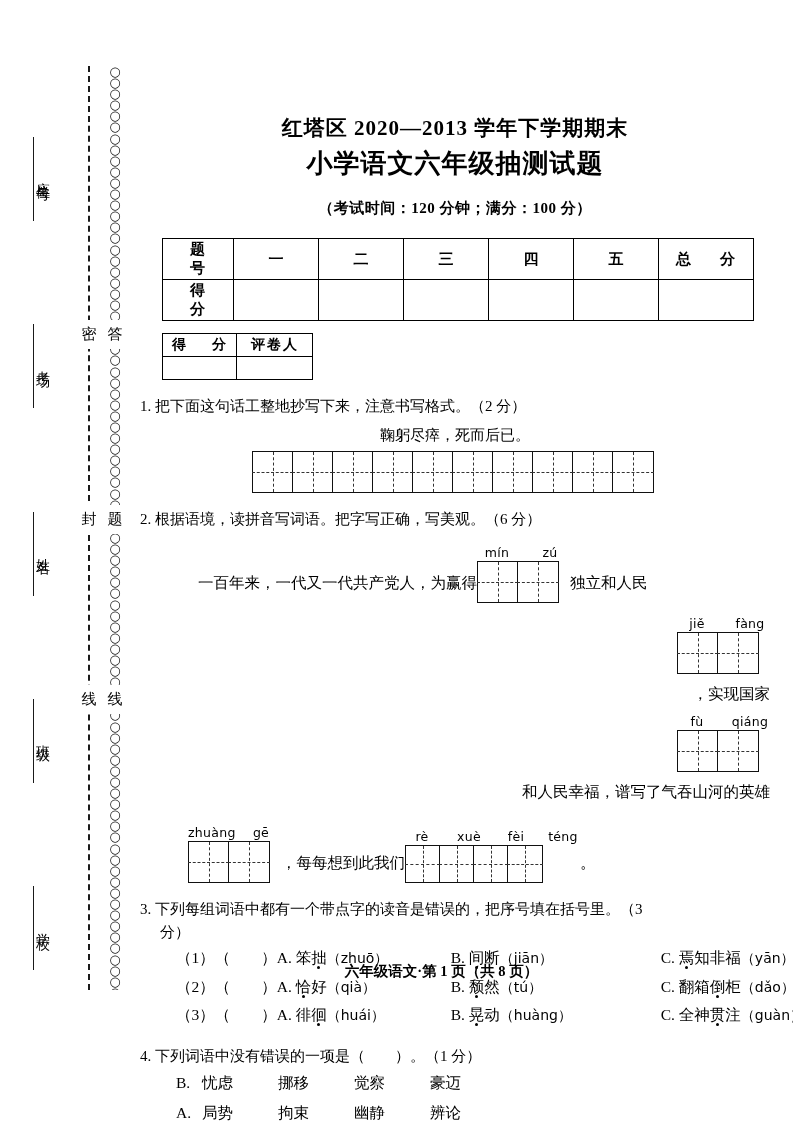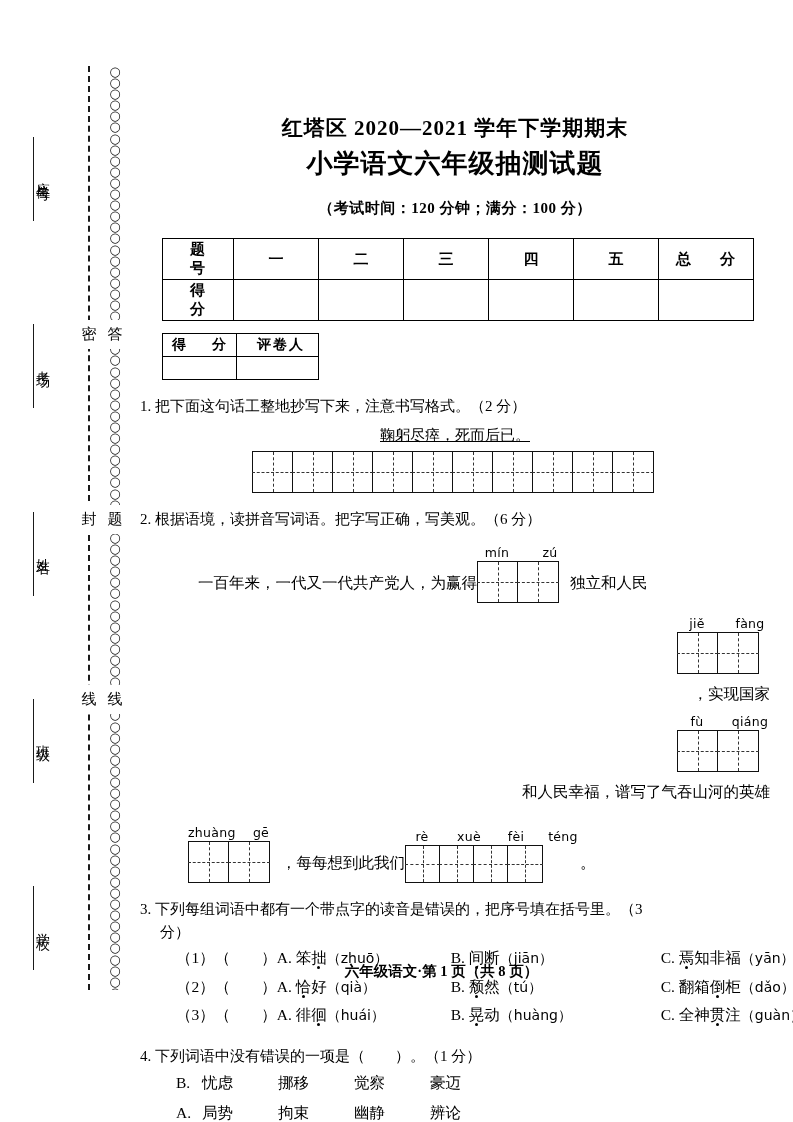--- a/index.html
+++ b/index.html
@@ -151,21 +151,21 @@
   }
   table.graderbox td {
     border: 1.6px solid #000;
     height: 20px;
     text-align: center;
     font-size: 14px;
     font-weight: bold;
     font-family: "Liberation Serif", serif;
   }
   td.gb1 { width: 66px; letter-spacing: 6px; padding-left: 6px; }
-  td.gb2 { width: 72px; letter-spacing: 2px; padding-left: 8px; }
+  td.gb2 { width: 72px; letter-spacing: 2px; padding-left: 2px; }
   .sectitle {
     font-size: 16px;
     font-weight: bold;
     margin-left: 22px;
     align-self: center;
     padding-top: 14px;
   }
 
   
   .q {
@@ -173,21 +173,20 @@
     font-size: 15px;
     line-height: 1.55;
   }
   .qindent { padding-left: 20px; }
 
   .copyline {
     text-align: center;
     font-size: 15px;
     margin-top: 8px;
     font-family: "Liberation Serif", serif;
-    text-decoration: underline;
   }
 
   
   .grid {
     display: inline-flex;
     border: 1.5px solid #111;
     vertical-align: middle;
   }
   .gcell {
     width: 40px;
@@ -326,21 +325,21 @@
   <div class="sealtext" style="top:505px;">封</div>
   <div class="sealtext" style="top:685px;">线</div>
 
   <div class="circleline" id="circleline">○<br>○<br>○<br>○<br>○<br>○<br>○<br>○<br>○<br>○<br>○<br>○<br>○<br>○<br>○<br>○<br>○<br>○<br>○<br>○<br>○<br>○<br>○<br>○<br>○<br>○<br>○<br>○<br>○<br>○<br>○<br>○<br>○<br>○<br>○<br>○<br>○<br>○<br>○<br>○<br>○<br>○<br>○<br>○<br>○<br>○<br>○<br>○<br>○<br>○<br>○<br>○<br>○<br>○<br>○<br>○<br>○<br>○<br>○<br>○<br>○<br>○<br>○<br>○<br>○<br>○<br>○<br>○<br>○<br>○<br>○<br>○<br>○<br>○<br>○<br>○<br>○<br>○<br>○<br>○<br>○<br>○<br>○<br>○<br></div>
   <div class="ctext" style="top:320px;">答</div>
   <div class="ctext" style="top:505px;">题</div>
   <div class="ctext" style="top:685px;">线</div>
 
   <div class="body">
 
-    <h1 class="t1">红塔区 2020—2021 学年下学期期末</h1>
+    <h1 class="t1">红塔区 2020—2013 学年下学期期末</h1>
     <h1 class="t2">小学语文六年级抽测试题</h1>
     <div class="subtitle">（考试时间：120 分钟；满分：100 分）</div>
 
     <table class="scoretbl">
       <tbody>
           <tr>
         <td class="hdrcell">题　号</td>
         <td class="numcell">一</td>
         <td class="numcell">二</td>
         <td class="numcell">三</td>

